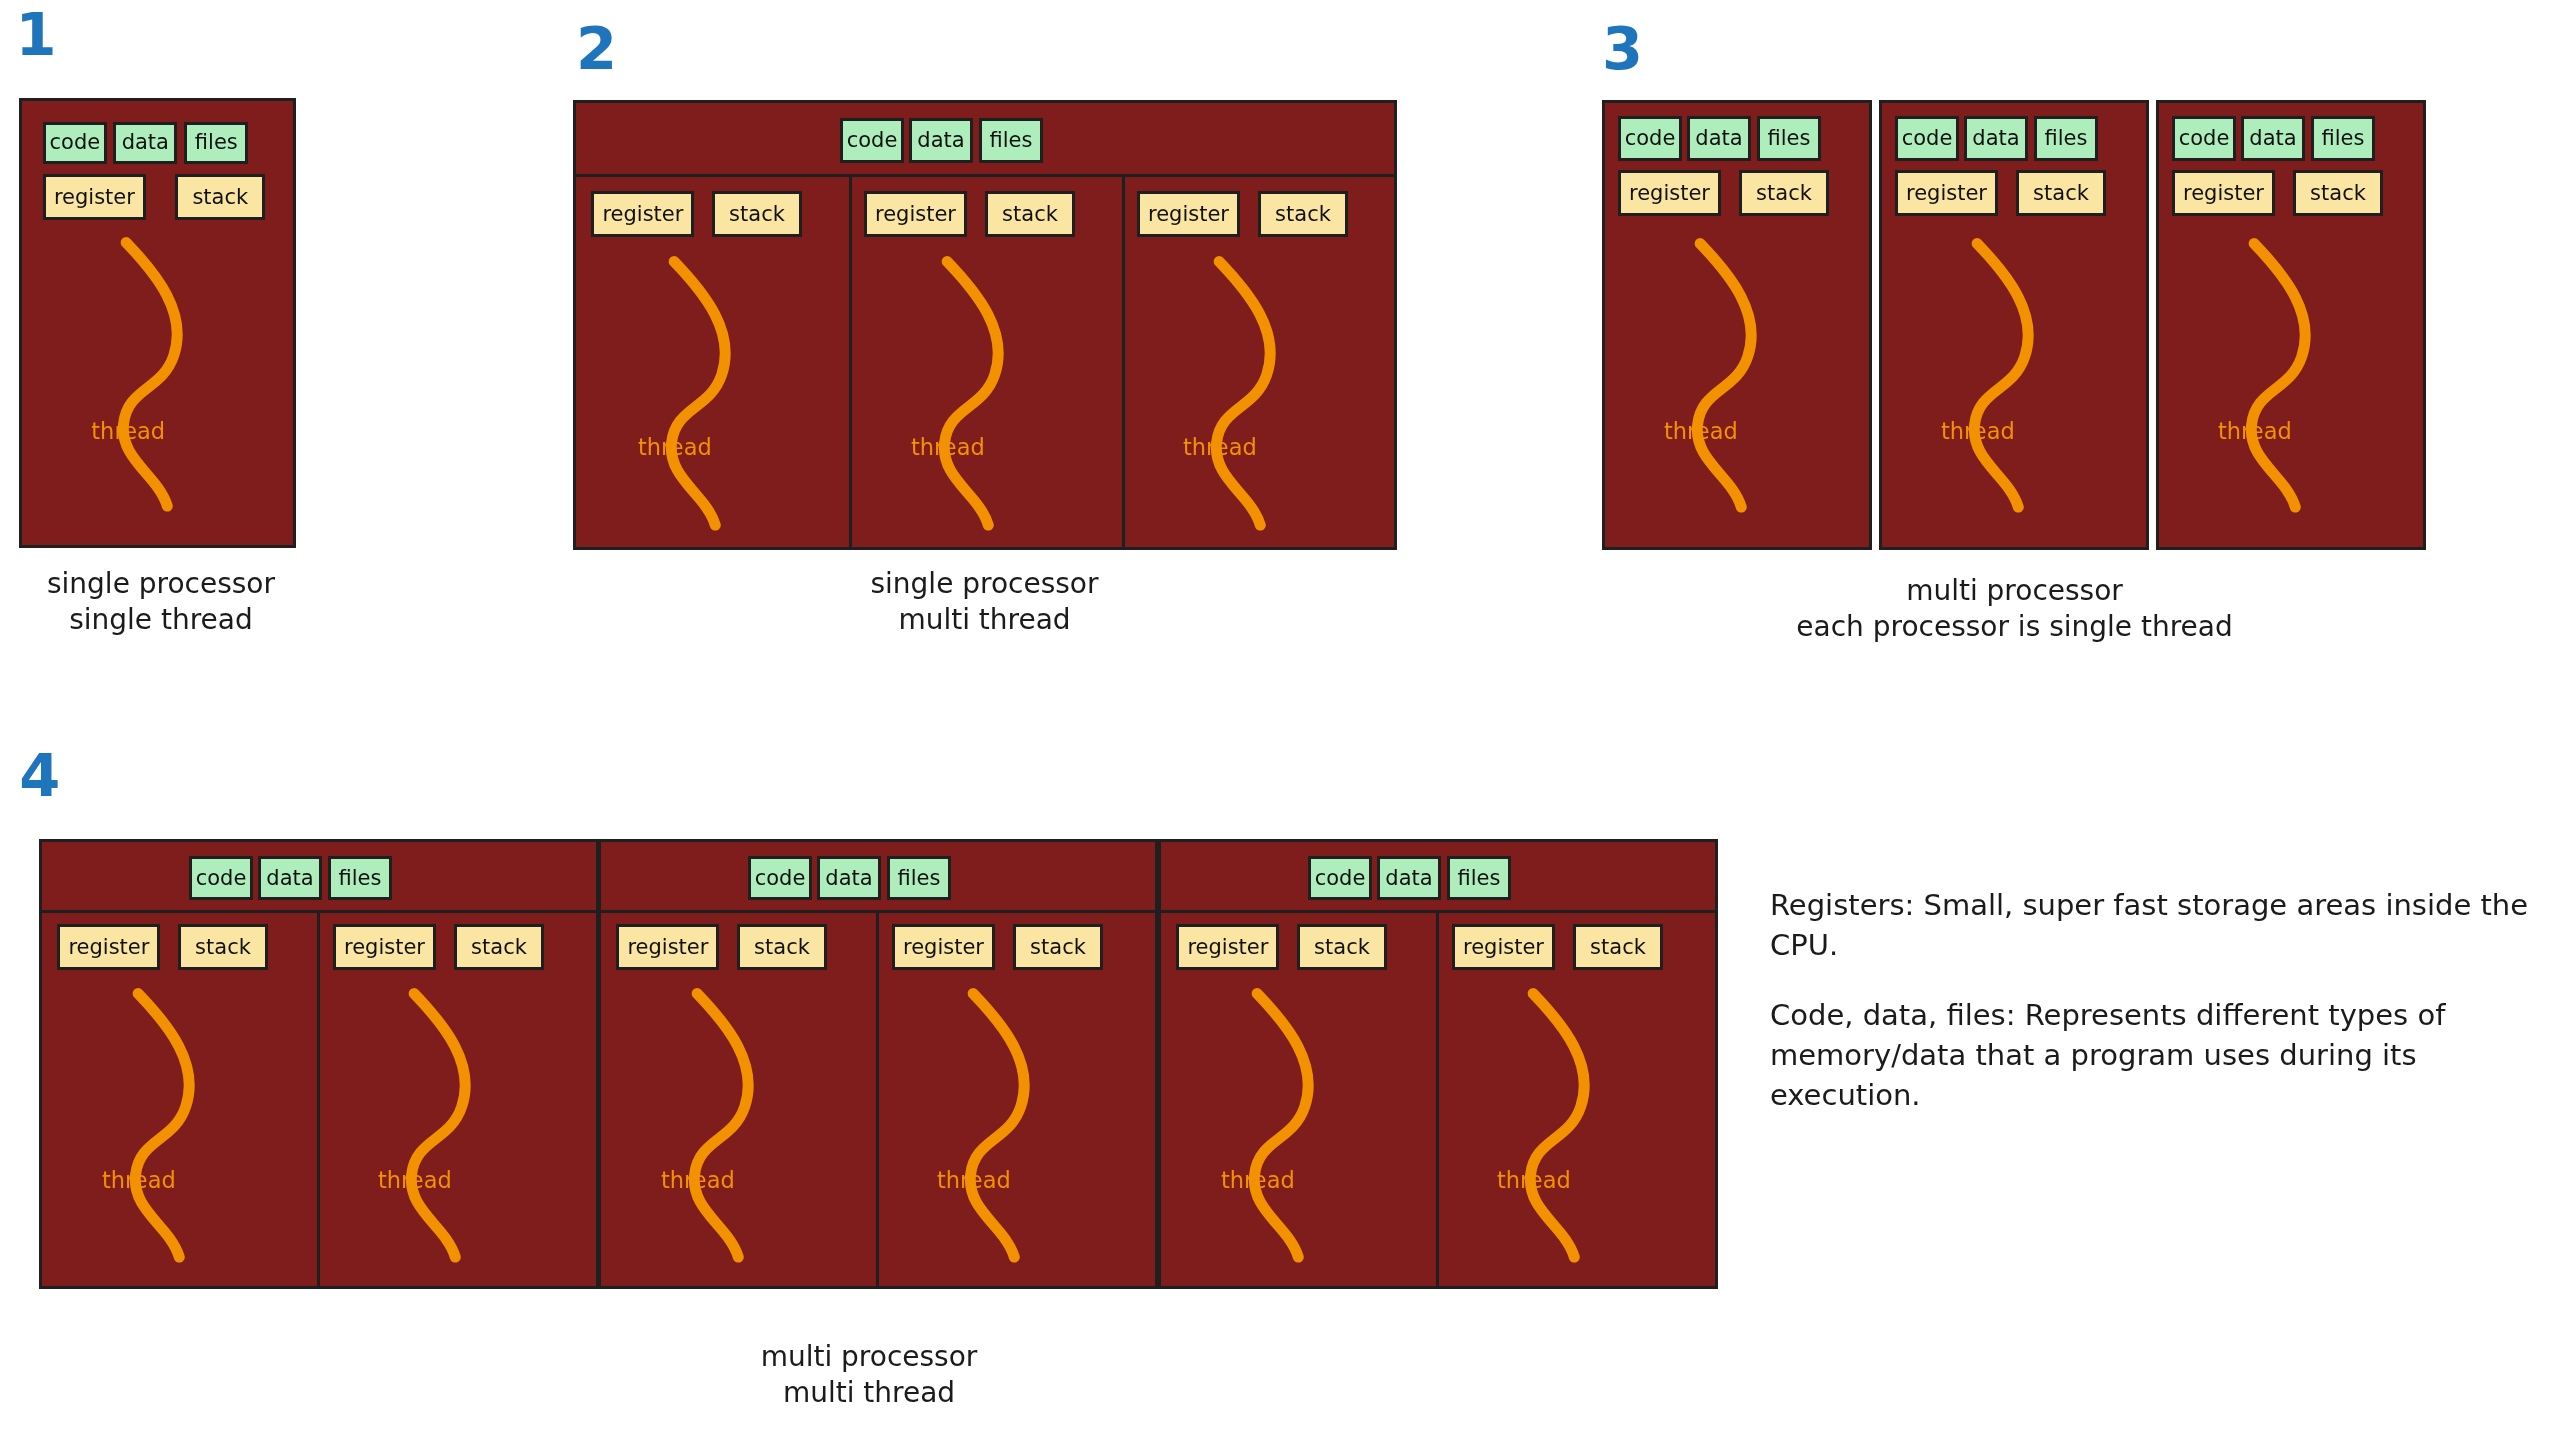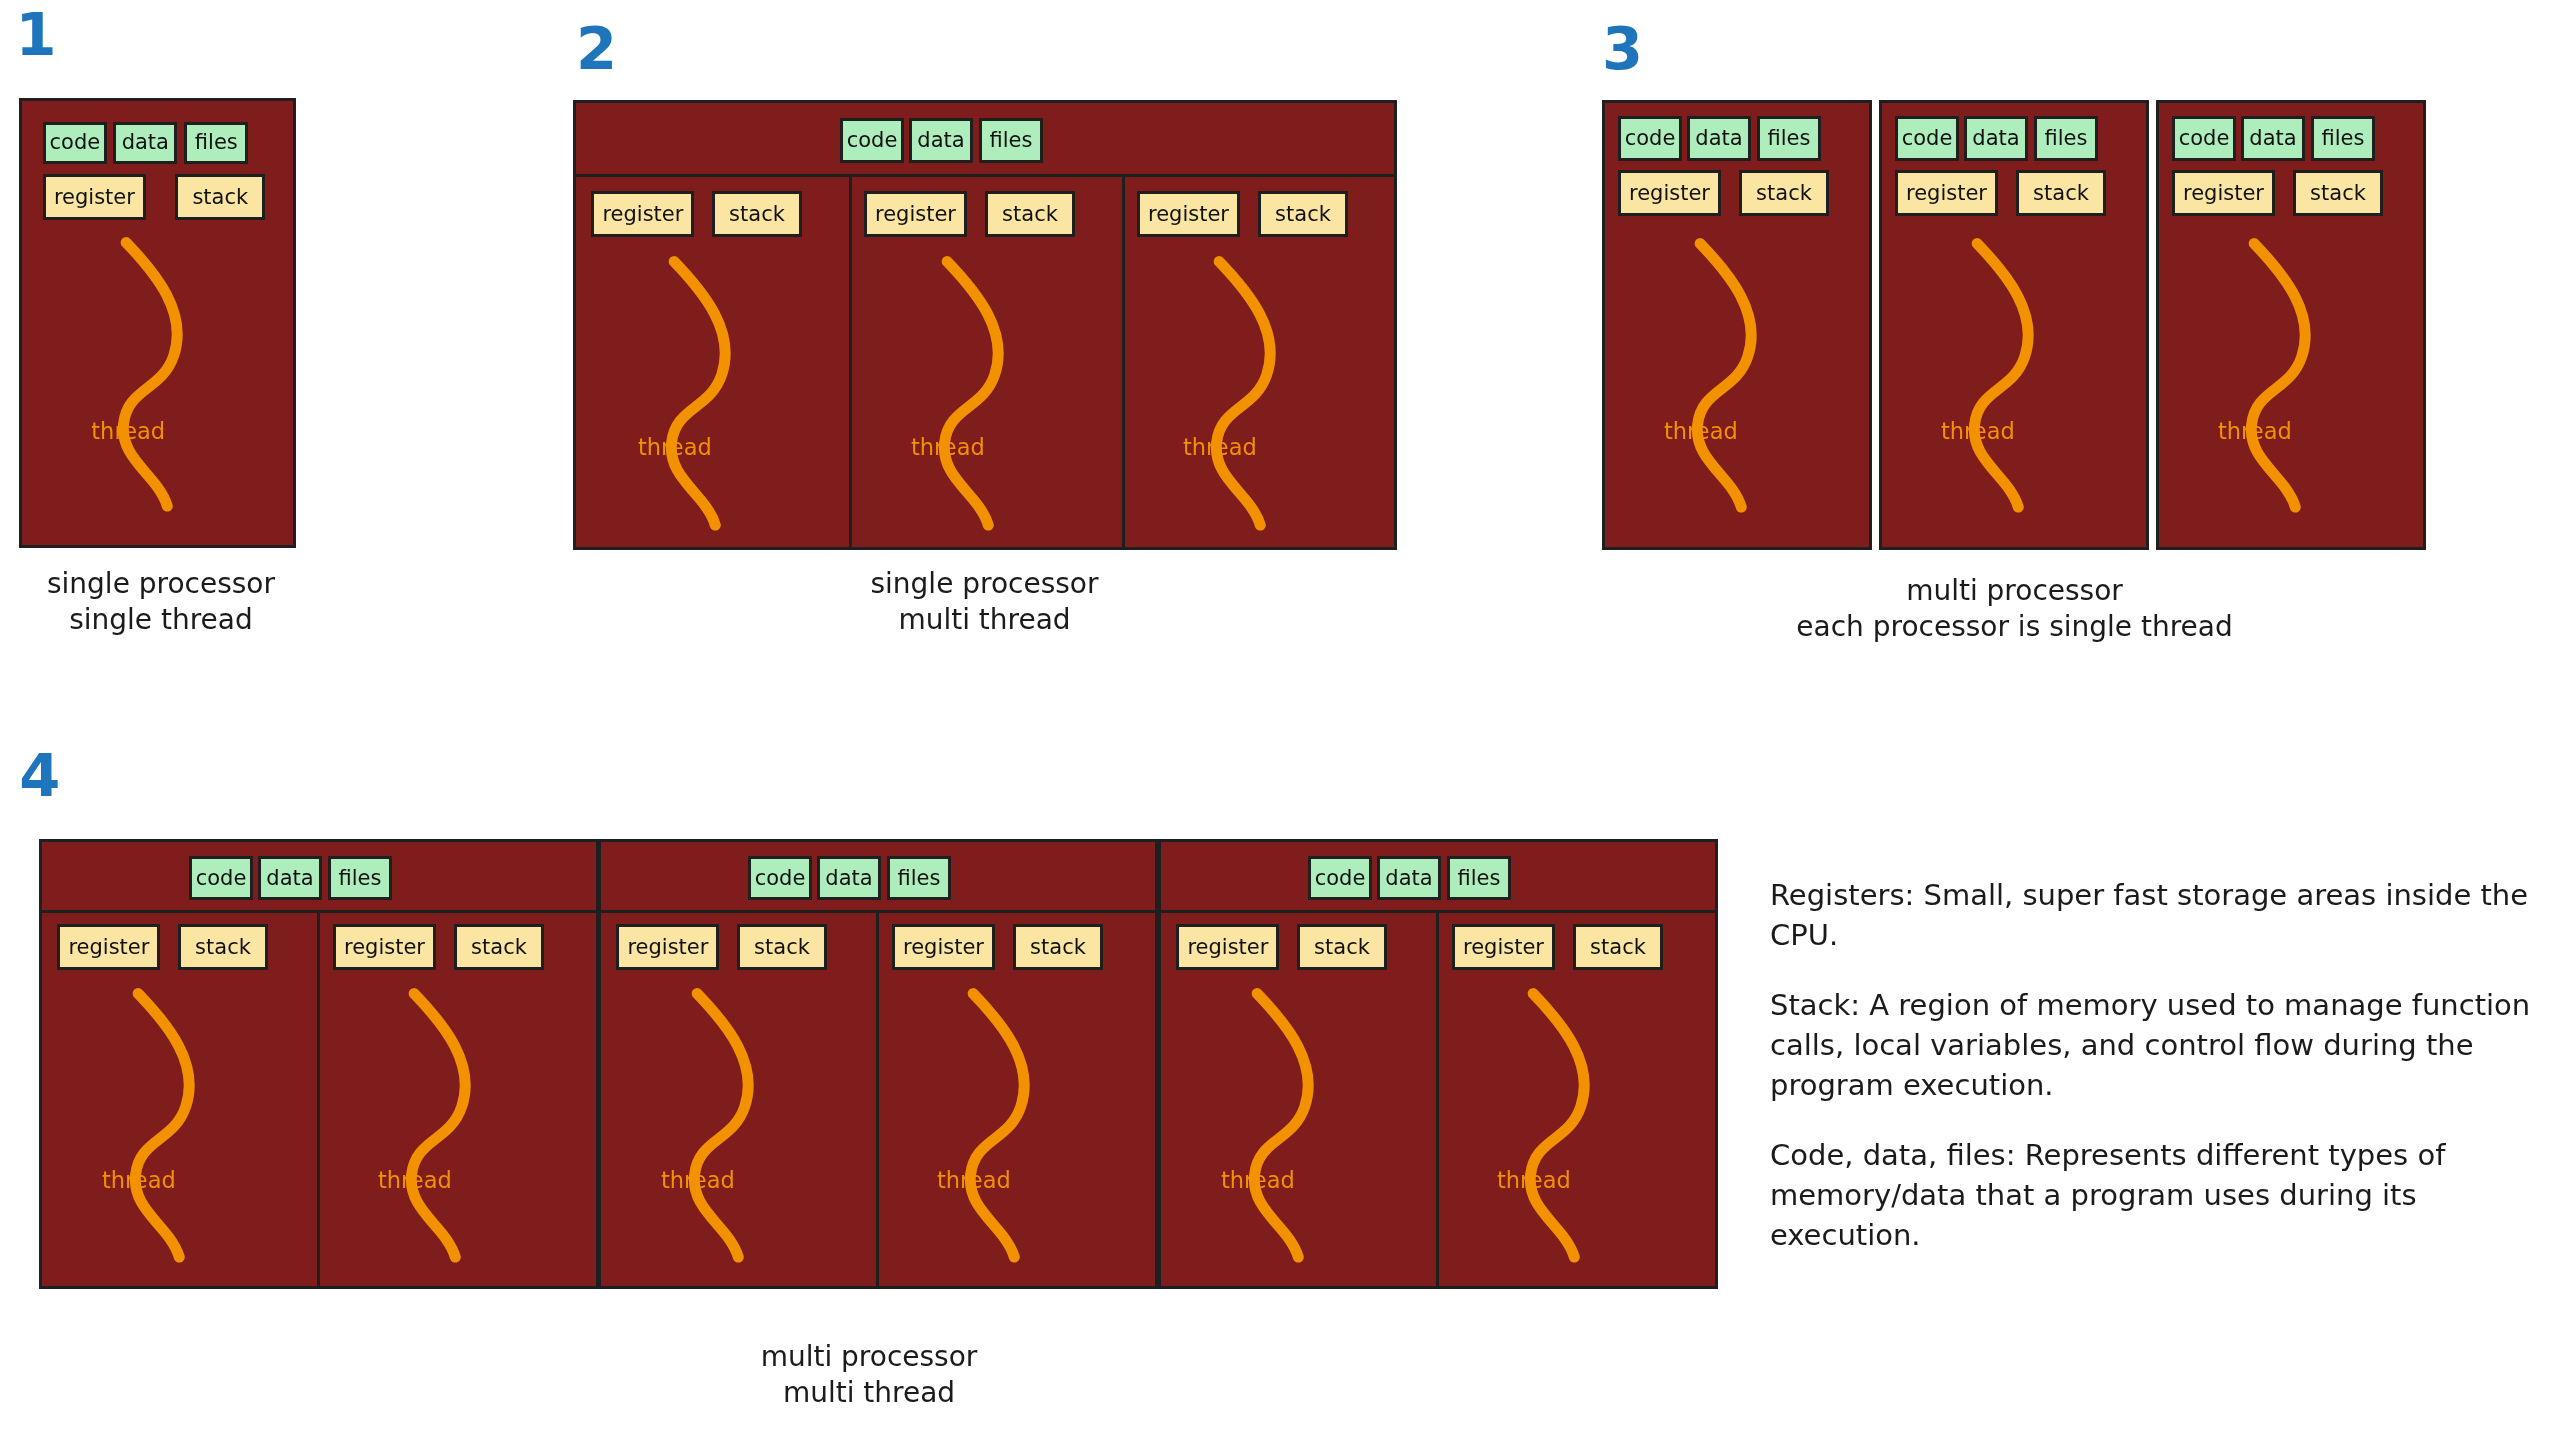--- a/index.html
+++ b/index.html
@@ -61,21 +61,21 @@
     font-size:28px;
   }
 
   
   .legend{
     font-family:"DejaVu Sans","Liberation Sans",sans-serif;
     color:#1b1b1b;
     font-size:29px;
     line-height:1.38;
   }
-  .legend p{margin:0 0 30px 0;}
+  .legend p{margin:10px 0 30px 0;}
   .legend p:last-child{margin-bottom:0;}
 </style>
 </head>
 <body>
 
 <div class="abs pnum" style="left:15.4px;top:5.1px;">1</div>
 
 <div class="abs frame" style="left:19.3px;top:98px;width:277px;height:450px;">
   <div class="abs chip green" style="left:20.6px;top:20.6px;width:64px;height:42px;font-size:21px;">code</div>
   <div class="abs chip green" style="left:91px;top:20.6px;width:64px;height:42px;font-size:21px;">data</div>
@@ -235,16 +235,15 @@
     <path d="M22 10 C70 60, 118 120, 96 186 C78 240, 24 236, 18 292 C12 348, 72 372, 86 420" fill="none" stroke="#f29200" stroke-width="17" stroke-linecap="round" stroke-linejoin="round"></path>
   </svg>
   <div class="abs thread-label" style="left:336px;top:327px;font-size:22.5px;">thread</div>
 </div>
 
 <div class="abs caption" style="left:618px;top:1339px;width:502px;">multi processor
 multi thread</div>
 
 <div class="abs legend" style="left:1770px;top:875px;width:779px;">
   <p>Registers: Small, super fast storage areas inside the CPU.</p>
-  <p>Stack: A region of memory used to manage function calls, local variables, and control flow during the program execution.</p>
   <p>Code, data, files: Represents different types of memory/data that a program uses during its execution.</p>
 </div>
 
 
 </body></html>

